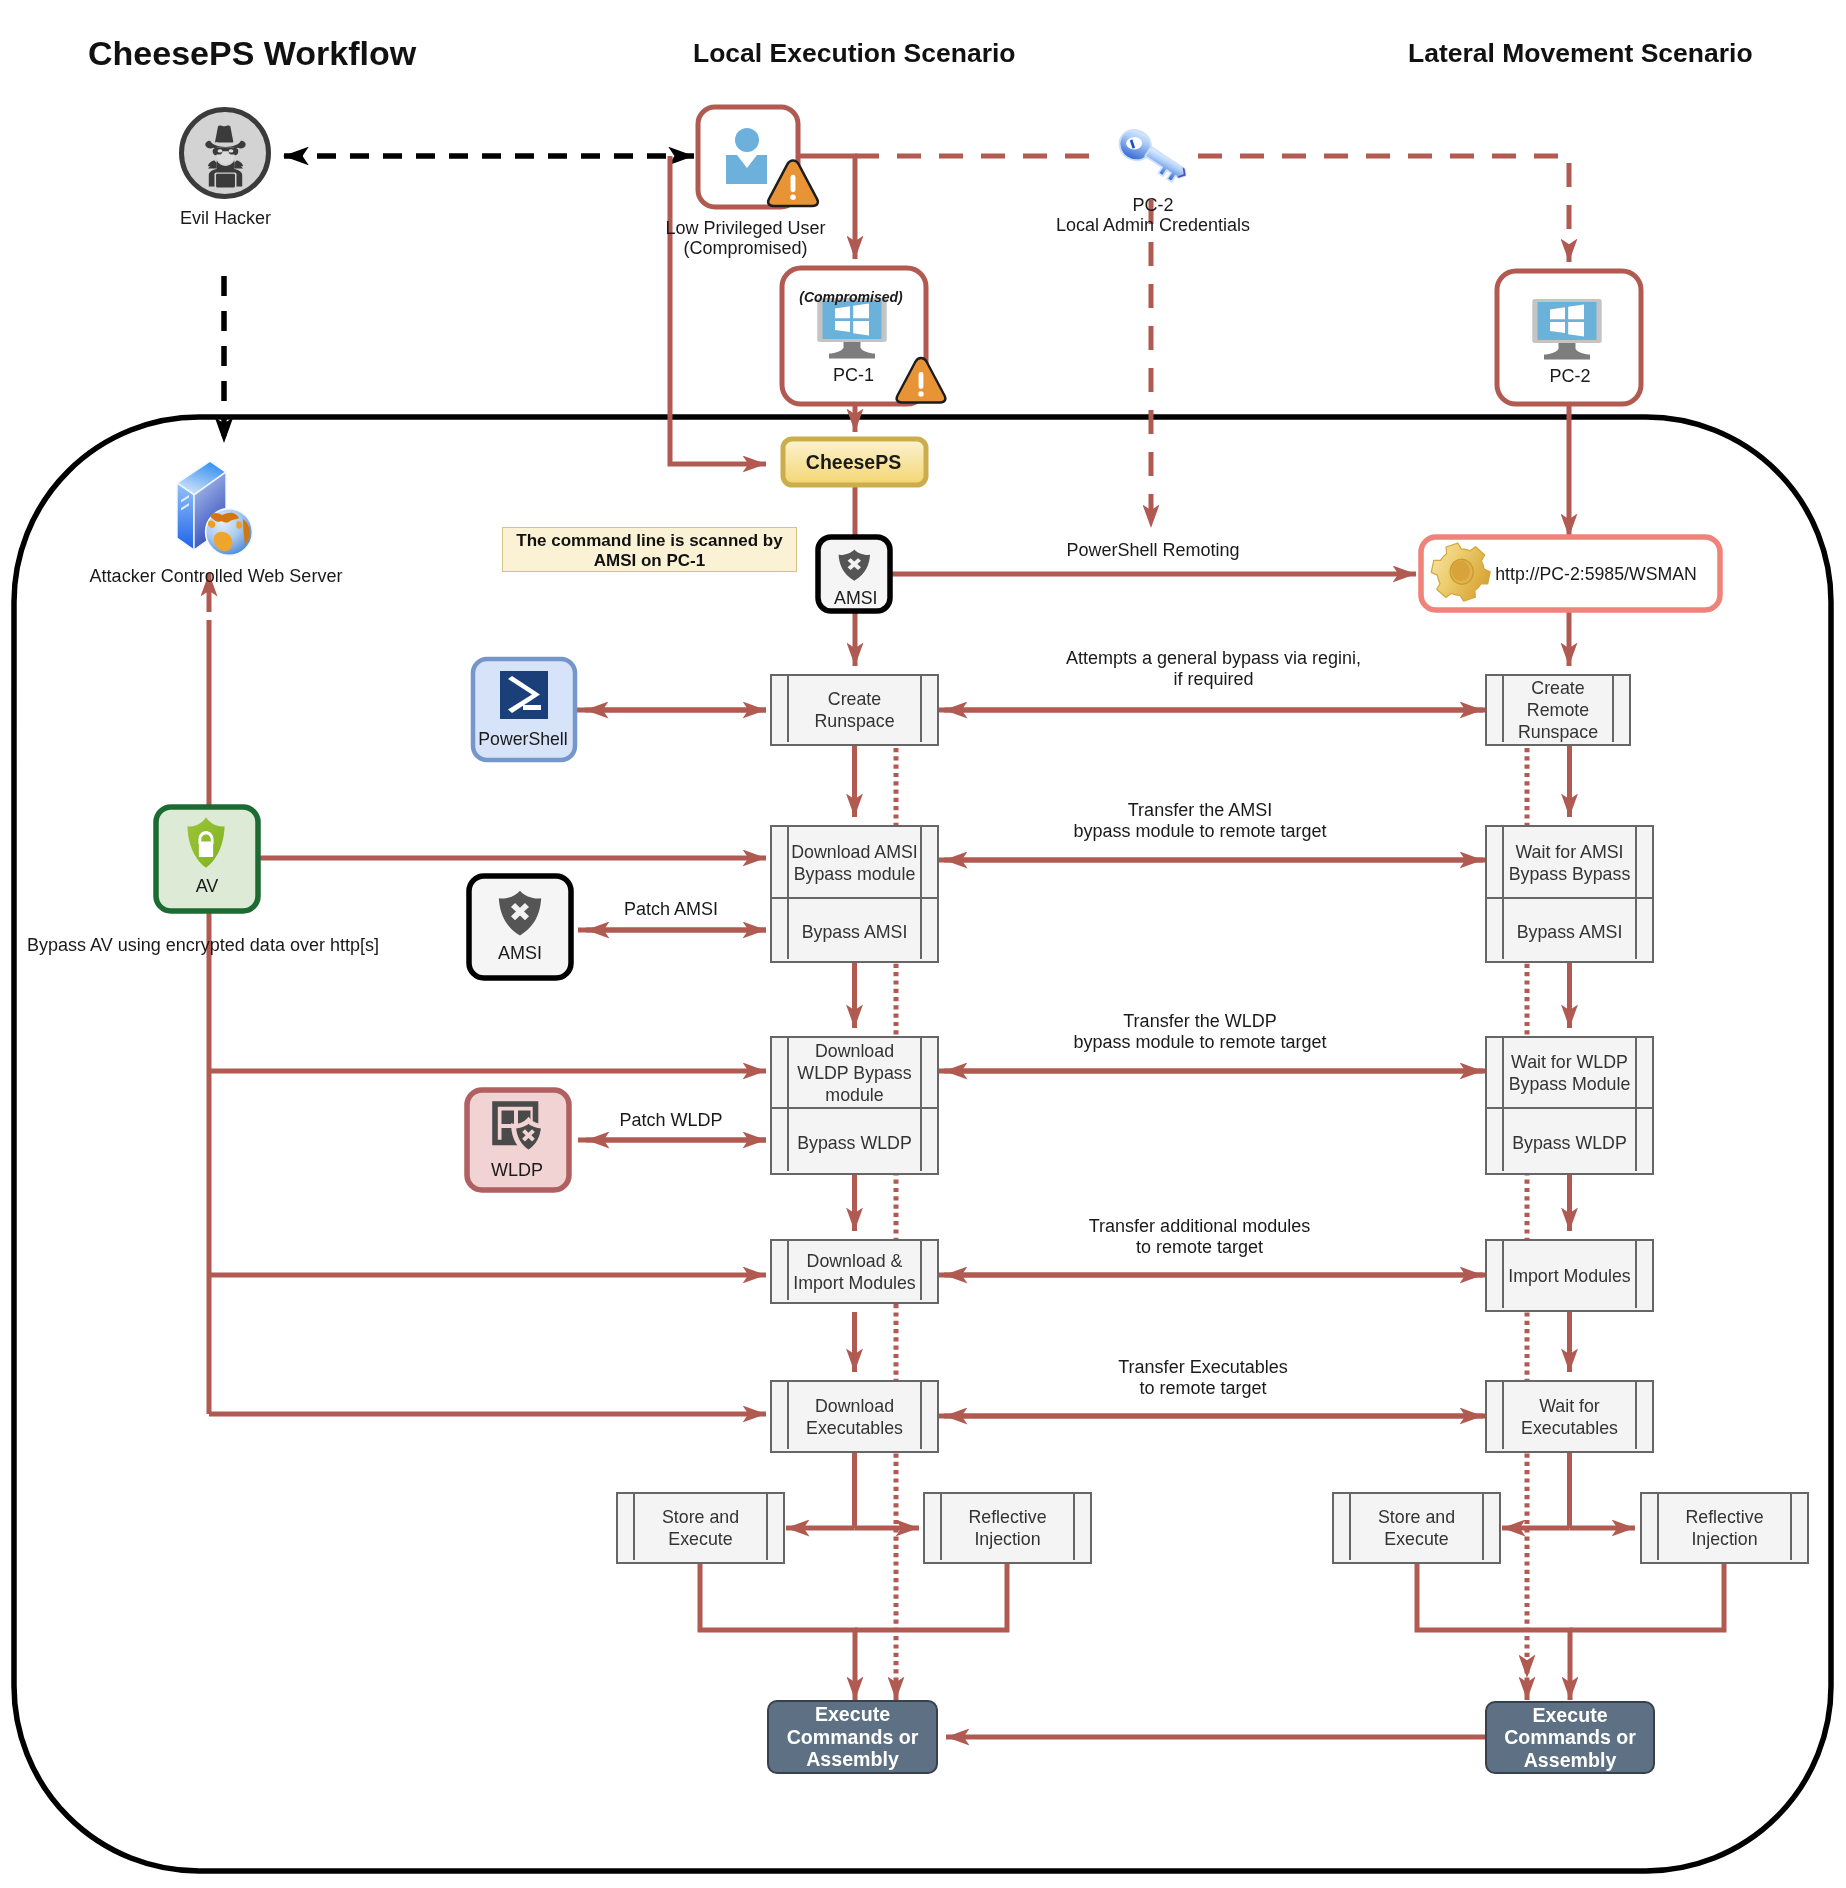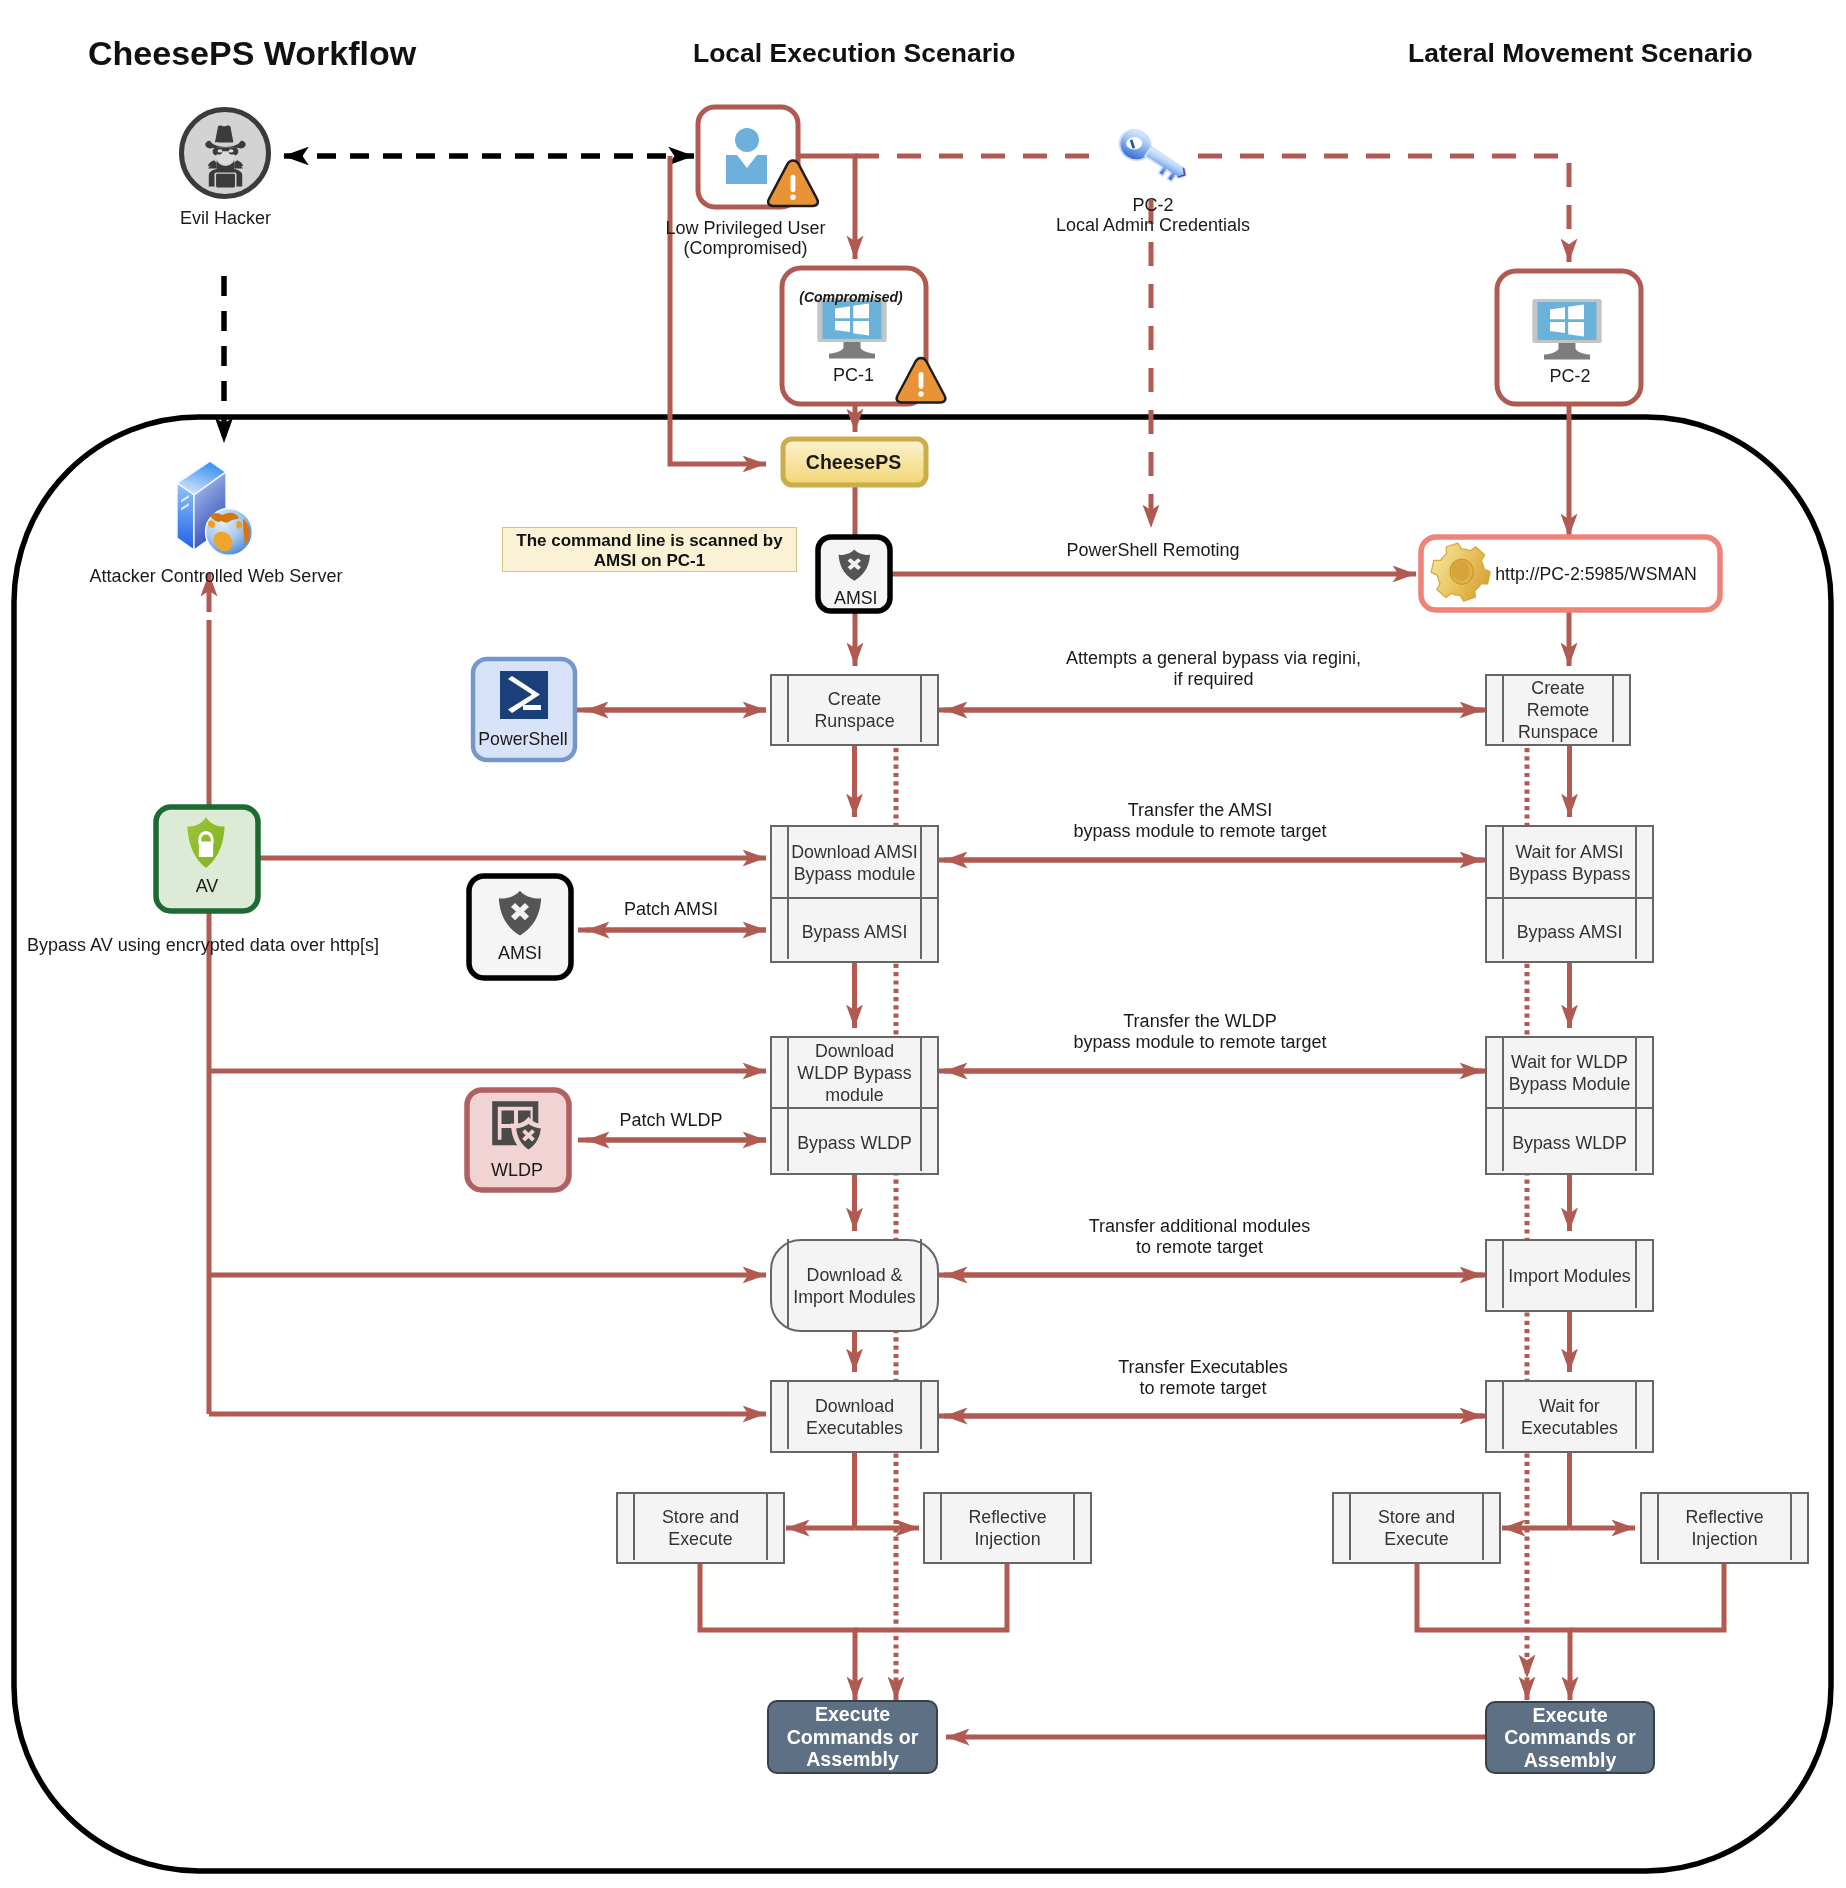--- a/index.html
+++ b/index.html
@@ -312,21 +312,21 @@
     </div>
 <div class="proc" style="left:770px;top:1036px;width:169px;height:139px;">
       <div class="bar bl"></div>
       <div class="bar br"></div>
       <div class="procsep" style="top:69px;"></div>
       <div class="txt ml" style="bottom:auto;height:70px;">Download
 WLDP Bypass
 module</div>
       <div class="txt ml" style="top:70px;bottom:auto;height:69px;">Bypass WLDP</div>
     </div>
-<div class="proc" style="left:770px;top:1239px;width:169px;height:93px;border-radius:31px;">
+<div class="proc" style="left:770px;top:1239px;width:169px;height:65px;">
       <div class="bar bl"></div>
       <div class="bar br"></div>
       <div class="txt ml">Download &amp;
 Import Modules</div>
     </div>
 <div class="proc" style="left:770px;top:1380px;width:169px;height:73px;">
       <div class="bar bl"></div>
       <div class="bar br"></div>
       <div class="txt ml">Download
 Executables</div>

